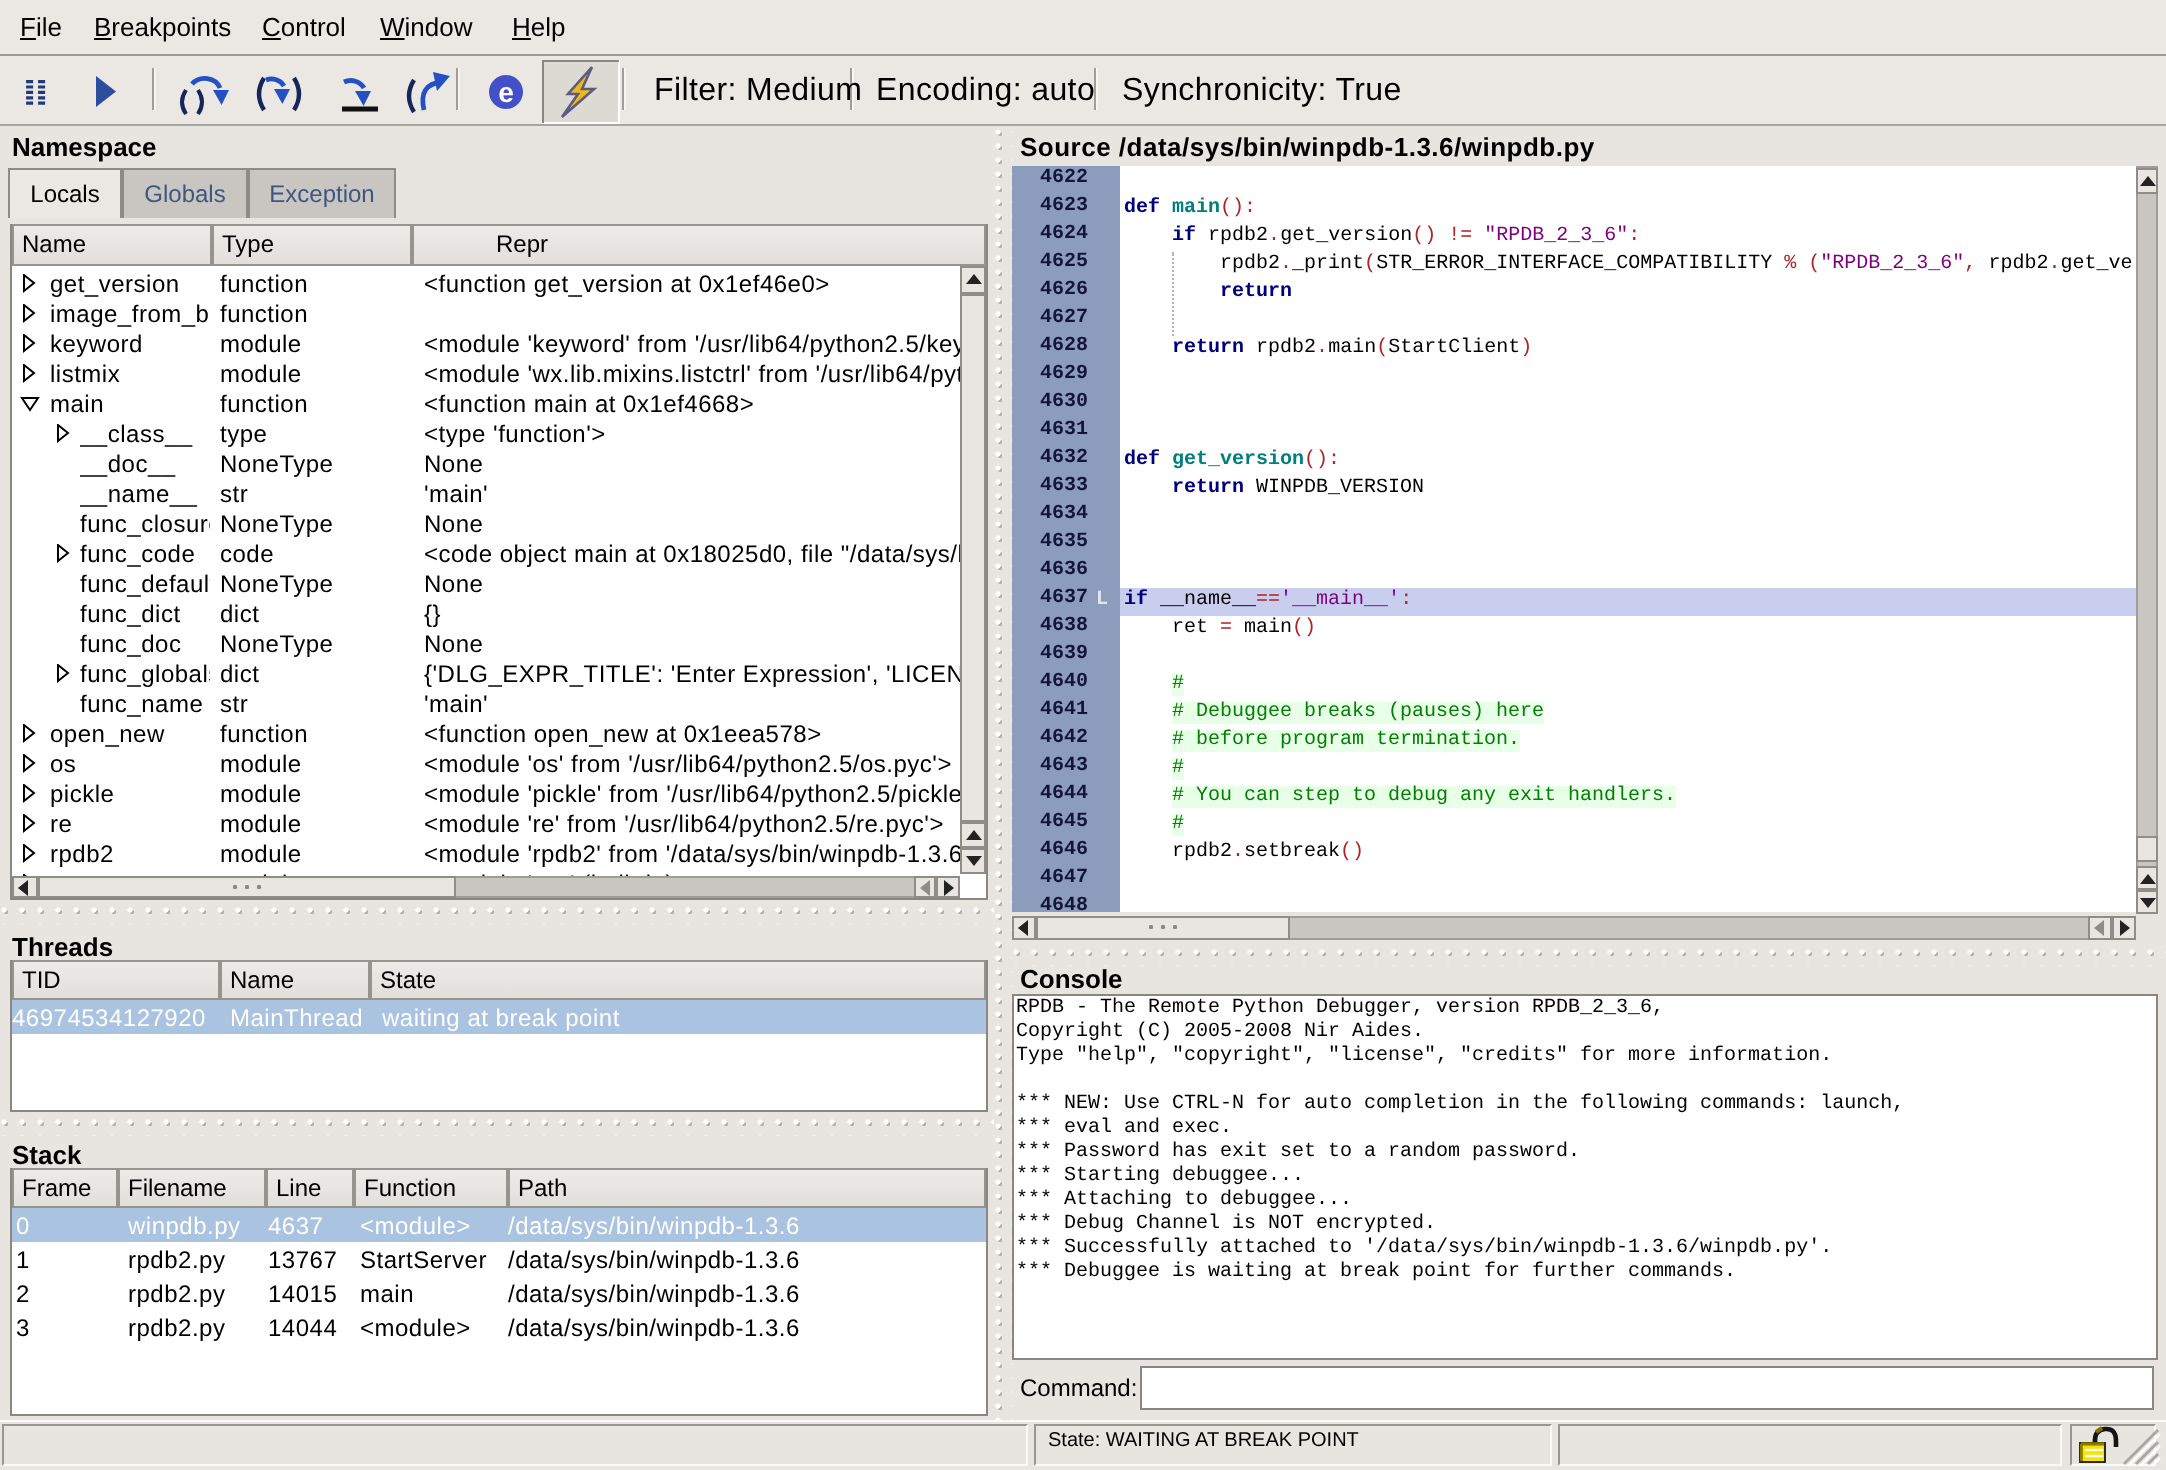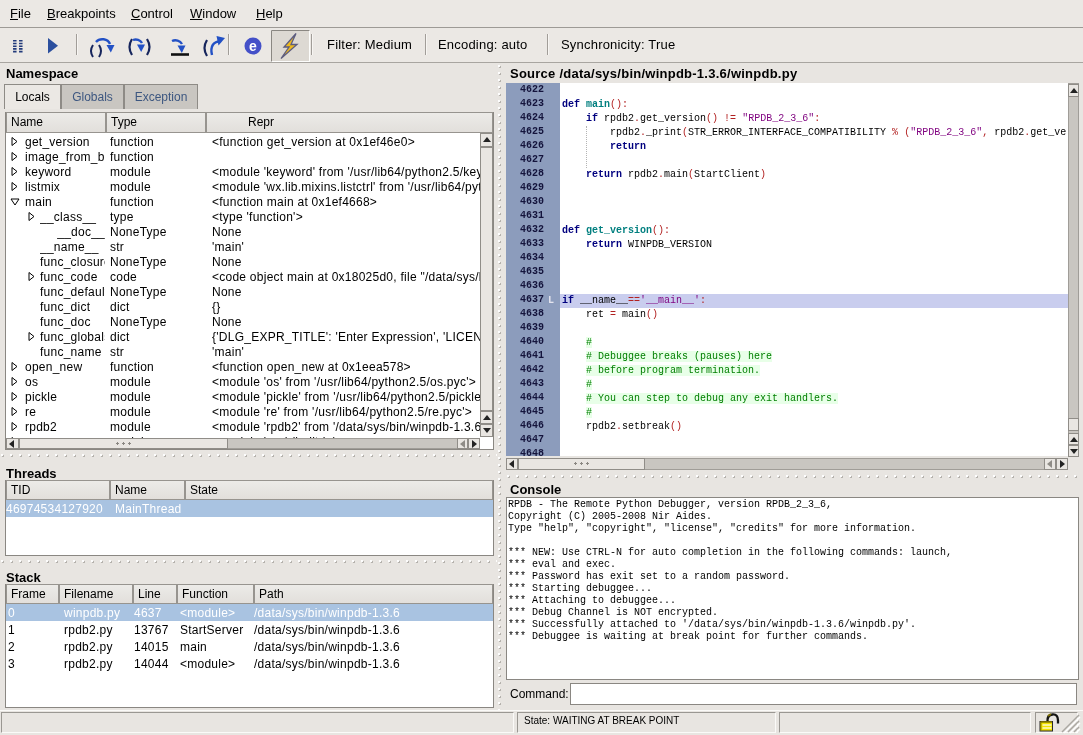--- a/index.html
+++ b/index.html
@@ -5,21 +5,21 @@
 body{width:1083px;height:735px;overflow:hidden;font-family:"Liberation Sans",sans-serif;background:#e8e5e1;}
 #win{position:absolute;left:0;top:0;width:1083px;height:735px;background:#e8e5e1;}
 .abs{position:absolute;}
 
 #menubar{left:0;top:0;width:1083px;height:27px;background:#ebe8e4;border-bottom:1px solid #9d9a95;}
 .mitem{position:absolute;top:6px;font-size:13px;color:#000;}
 .mitem u{text-decoration:underline;}
 
 #toolbar{left:0;top:28px;width:1083px;height:34px;background:#ebe8e4;border-bottom:1px solid #a8a5a0;}
 .tsep{position:absolute;top:34px;width:1px;height:21px;background:#a19d98;border-right:1px solid #f7f5f2;}
-.tlabel{position:absolute;top:37px;font-size:13px;letter-spacing:0.2px;color:#000;}
+.tlabel{position:absolute;top:37px;font-size:16px;letter-spacing:0.2px;color:#000;}
 
 .seclabel{position:absolute;font-size:13px;font-weight:bold;color:#000;}
 
 .tab{position:absolute;top:84px;height:25px;font-size:12px;text-align:center;box-sizing:border-box;}
 .tab.inactive{background:#c9c6c1;border:1px solid #8e8b86;border-bottom:none;color:#3d5780;padding-top:5px;}
 .tab.active{background:#ebe8e4;border:1px solid #8e8b86;border-bottom:none;color:#000;padding-top:5px;z-index:2;}
 
 .tframe{position:absolute;background:#fff;border:1px solid #8a8782;box-sizing:border-box;}
 .hcell{position:absolute;box-sizing:border-box;background:linear-gradient(#ecebe8,#e2dfdb);border:1px solid #97948f;font-size:12px;color:#000;padding:2px 0 0 4px;overflow:hidden;white-space:nowrap;}
 .cell{position:absolute;font-size:12px;letter-spacing:0.25px;color:#000;overflow:hidden;white-space:nowrap;box-sizing:border-box;}
@@ -157,21 +157,21 @@
       </div>
 <div class="nsr" style="top:76px;">
         <svg class="ex" style="left:22px;" width="7" height="10">
           <path d="M1 .5 L6 4.5 L1 8.5 Z" fill="#fff" stroke="#000"></path>
         </svg>
         <span class="c1" style="left:34px;">__class__</span>
         <span class="c2">type</span>
         <span class="c3">&lt;type 'function'&gt;</span>
       </div>
 <div class="nsr" style="top:91px;">
-        <span class="c1" style="left:34px;text-align:right;">__doc__</span>
+        <span class="c1" style="left:34px;">__doc__</span>
         <span class="c2">NoneType</span>
         <span class="c3">None</span>
       </div>
 <div class="nsr" style="top:106px;">
         <span class="c1" style="left:34px;">__name__</span>
         <span class="c2">str</span>
         <span class="c3">'main'</span>
       </div>
 <div class="nsr" style="top:121px;">
         <span class="c1" style="left:34px;">func_closure</span>
@@ -297,20 +297,21 @@
 <div class="sash h" style="left:0px;top:453px;width:497px;height:9px;"></div>
 
 <span class="seclabel" style="left:6px;top:466px;">Threads</span>
 <div class="tframe" style="left:5px;top:480px;width:489px;height:76px;"></div>
 <div class="hcell" style="left:6px;top:480px;width:104px;height:20px;">TID</div>
 <div class="hcell" style="left:110px;top:480px;width:75px;height:20px;">Name</div>
 <div class="hcell" style="left:185px;top:480px;width:308px;height:20px;">State</div>
 <div class="selrow" style="left:6px;top:500px;width:487px;height:17px;">
   <div class="cell" style="left:0px;top:2px;width:104px;padding-left:0px;">46974534127920</div>
   <div class="cell" style="left:104px;top:2px;width:75px;padding-left:5px;">MainThread</div>
+  <div class="cell" style="left:179px;top:2px;width:300px;padding-left:6px;">waiting at break point</div>
 </div>
 
 <div class="sash h" style="left:0px;top:559px;width:497px;height:9px;"></div>
 
 <span class="seclabel" style="left:6px;top:570px;">Stack</span>
 <div class="tframe" style="left:5px;top:584px;width:489px;height:124px;"></div>
 <div class="hcell" style="left:6px;top:584px;width:53px;height:20px;">Frame</div>
 <div class="hcell" style="left:59px;top:584px;width:74px;height:20px;">Filename</div>
 <div class="hcell" style="left:133px;top:584px;width:44px;height:20px;">Line</div>
 <div class="hcell" style="left:177px;top:584px;width:77px;height:20px;">Function</div>

